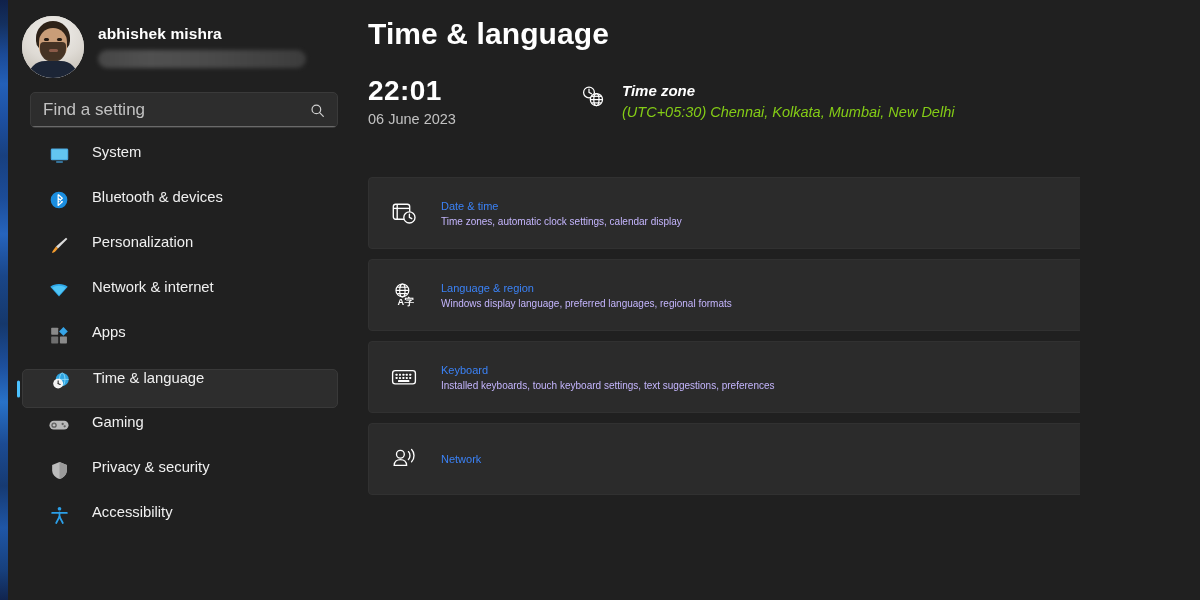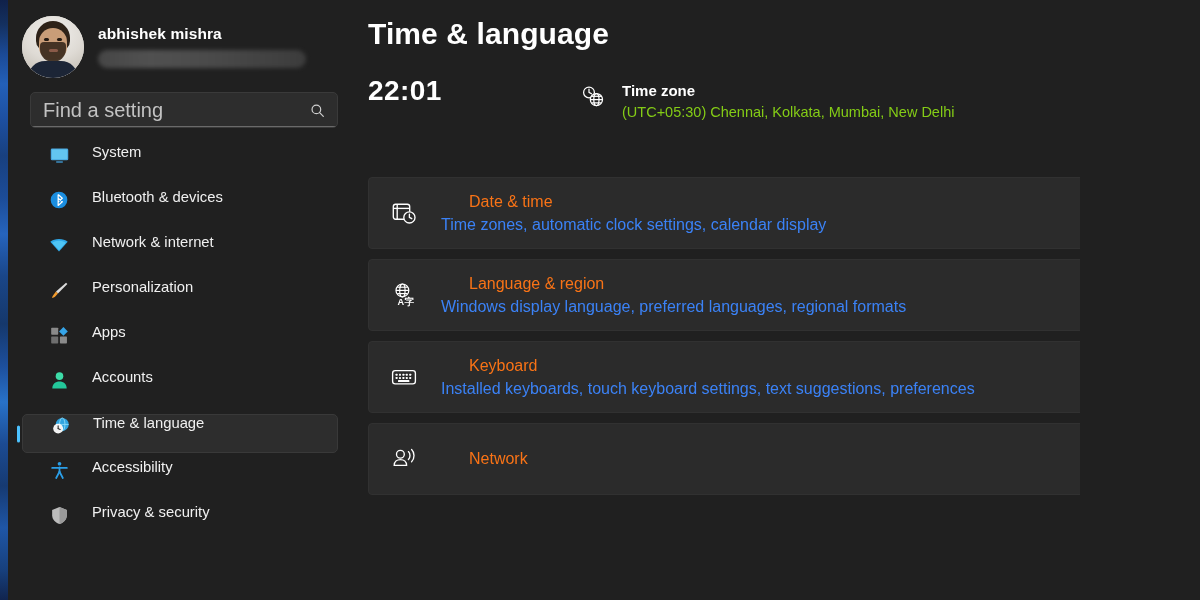--- a/index.html
+++ b/index.html
@@ -153,21 +153,21 @@
     left: 0; right: 0; bottom: 0;
     height: 1px;
     background: #6a6a6a;
   }
   .search-input {
     flex: 1;
     background: transparent;
     border: none;
     outline: none;
     color: #c8c8c8;
-    font-size: 20px;
+    font-size: 17px;
     font-family: "Liberation Sans", sans-serif;
   }
   .search-input::placeholder { color: #c2c2c2; opacity: 1; }
   .search-icon { color: #cfcfcf; display: flex; align-items: center; }
 
   .navlist { margin-top: 16px; }
 
   .nav-item {
     position: relative;
     display: flex;
@@ -264,21 +264,21 @@
     color: #ffffff;
     line-height: 1.25;
   }
   .summary-value {
     margin-top: 3px;
     font-size: 14.5px;
     color: #84cc16;
     white-space: nowrap;
   }
 
-  .summary-item.timezone { width: 470px; }
+  .summary-item.timezone { width: 470px; font-style: italic; }
   .summary-item.region { margin-left: 28px; }
 
   
   .cards { margin-top: 29px; }
 
   .card {
     display: flex;
     align-items: center;
     height: 72px;
     background: #2b2b2b;
@@ -291,29 +291,28 @@
   .card-icon {
     width: 38px; height: 38px;
     display: flex;
     align-items: center;
     justify-content: center;
     flex-shrink: 0;
     color: #ffffff;
   }
   .card-text { flex: 1; margin-left: 18px; }
   .card-title {
-    font-size: 16px;
-    color: #f97316;
+    font-size: 11px;
+    color: #3b82f6;
     line-height: 1.3;
-    margin-left: 28px;
   }
   .card-subtitle {
     margin-top: 3px;
-    font-size: 16px;
-    color: #3b82f6;
+    font-size: 10px;
+    color: #c4b5fd;
   }
   .card-chevron {
     color: #d8d8d8;
     display: flex;
     align-items: center;
     flex-shrink: 0;
   }
 </style>
 </head>
 <body>
@@ -371,110 +370,115 @@
           <svg width="20" height="20" viewBox="0 0 24 24">
             <circle cx="12" cy="12" r="10" fill="#1b8ee0"></circle>
             <path d="M11 5.5 L16 9.8 L11 14 L11 5.5 M11 10 L16 14.2 L11 18.5 L11 10" fill="none" stroke="#ffffff" stroke-width="1.5" stroke-linejoin="round"></path>
           </svg>
         </span>
         <span class="nav-label">Bluetooth &amp; devices</span>
       </div>
 
       <div class="nav-item">
         <span class="nav-icon">
+          <svg width="21" height="21" viewBox="0 0 24 24">
+            <path d="M19.5 3.2 L21 4.7 L10.2 15.4 L8 13.2 Z" fill="#dcdcdc"></path>
+            <path d="M8 13.2 L10.2 15.4 L7.4 18.6 C6.2 19.9, 4.6 20.4, 3.4 20.6 C3.7 19.4, 4.2 17.8, 5.4 16.5 Z" fill="#f29b2e"></path>
+          </svg>
+        </span>
+        <span class="nav-label">Personalization</span>
+      </div>
+
+      <div class="nav-item">
+        <span class="nav-icon">
           <svg width="22" height="22" viewBox="0 0 24 24">
             <path d="M2.5 8.5 C7 4.4, 17 4.4, 21.5 8.5 L12 19 Z" fill="#2fa8e8"></path>
             <path d="M4.5 9.6 C8 6.6, 16 6.6, 19.5 9.6 L12 17.8 Z" fill="#4fc5f5"></path>
           </svg>
         </span>
         <span class="nav-label">Network &amp; internet</span>
-      </div>
-
-      <div class="nav-item">
-        <span class="nav-icon">
-          <svg width="21" height="21" viewBox="0 0 24 24">
-            <path d="M19.5 3.2 L21 4.7 L10.2 15.4 L8 13.2 Z" fill="#dcdcdc"></path>
-            <path d="M8 13.2 L10.2 15.4 L7.4 18.6 C6.2 19.9, 4.6 20.4, 3.4 20.6 C3.7 19.4, 4.2 17.8, 5.4 16.5 Z" fill="#f29b2e"></path>
-          </svg>
-        </span>
-        <span class="nav-label">Personalization</span>
       </div>
 
       <div class="nav-item">
         <span class="nav-icon">
           <svg width="21" height="21" viewBox="0 0 24 24">
             <rect x="2.5" y="3" width="8" height="8" rx=".8" fill="#8a8a8a"></rect>
             <rect x="2.5" y="13" width="8" height="8" rx=".8" fill="#6e6e6e"></rect>
             <rect x="12.5" y="13" width="8" height="8" rx=".8" fill="#8a8a8a"></rect>
             <path d="M16.5 2.3 L21.5 7.3 L16.5 12.3 L11.5 7.3 Z" fill="#35a4e8"></path>
           </svg>
         </span>
         <span class="nav-label">Apps</span>
       </div>
 
-      <div class="nav-item">
-        <span class="nav-icon">
-          <svg width="21" height="21" viewBox="0 0 24 24">
-            <circle cx="12" cy="7" r="4.3" fill="#3ddca8"></circle>
-            <path d="M3.8 21 C3.8 16.3, 7.4 13.2, 12 13.2 C16.6 13.2, 20.2 16.3, 20.2 21 Z" fill="#23c79a"></path>
-          </svg>
-        </span>
-        <span class="nav-label">Accounts</span>
-      </div>
 
       <div class="nav-item selected">
         <span class="nav-icon">
           <svg width="21" height="21" viewBox="0 0 24 24">
             <circle cx="14" cy="9.6" r="7.4" fill="#2fa4e0"></circle>
             <ellipse cx="14" cy="9.6" rx="3.1" ry="7.4" fill="none" stroke="#8fdcf8" stroke-width="1"></ellipse>
             <line x1="6.7" y1="9.6" x2="21.3" y2="9.6" stroke="#8fdcf8" stroke-width="1"></line>
             <circle cx="9.3" cy="14.4" r="5.6" fill="#ffffff"></circle>
             <circle cx="9.3" cy="14.4" r="4.7" fill="#f2f2f2"></circle>
             <line x1="9.3" y1="14.4" x2="9.3" y2="11.3" stroke="#222" stroke-width="1.2" stroke-linecap="round"></line>
             <line x1="9.3" y1="14.4" x2="11.6" y2="15.5" stroke="#222" stroke-width="1.2" stroke-linecap="round"></line>
           </svg>
         </span>
         <span class="nav-label">Time &amp; language</span>
       </div>
 
+      <div class="nav-item">
+        <span class="nav-icon">
+          <svg width="22" height="22" viewBox="0 0 24 24">
+            <rect x="1.6" y="7.4" width="20.8" height="9.6" rx="4.8" fill="#b9b9b9"></rect>
+            <circle cx="6.6" cy="12.2" r="2.9" fill="#5f5f5f"></circle>
+            <line x1="5.1" y1="12.2" x2="8.1" y2="12.2" stroke="#d8d8d8" stroke-width="1.1"></line>
+            <line x1="6.6" y1="10.7" x2="6.6" y2="13.7" stroke="#d8d8d8" stroke-width="1.1"></line>
+            <circle cx="16" cy="10.9" r="1.25" fill="#5f5f5f"></circle>
+            <circle cx="18.2" cy="13.4" r="1.25" fill="#5f5f5f"></circle>
+          </svg>
+        </span>
+        <span class="nav-label">Gaming</span>
+      </div>
+
+      <div class="nav-item">
+        <span class="nav-icon">
+          <svg width="21" height="21" viewBox="0 0 24 24">
+            <path d="M12 2.3 L20.4 5.6 L20.4 11.8 C20.4 16.6, 16.7 20.4, 12 21.7 C7.3 20.4, 3.6 16.6, 3.6 11.8 L3.6 5.6 Z" fill="#bcbcbc"></path>
+            <path d="M12 2.3 L20.4 5.6 L20.4 11.8 C20.4 16.6, 16.7 20.4, 12 21.7 Z" fill="#9a9a9a"></path>
+          </svg>
+        </span>
+        <span class="nav-label">Privacy &amp; security</span>
+      </div>
 
       <div class="nav-item">
         <span class="nav-icon">
           <svg width="21" height="21" viewBox="0 0 24 24" stroke="#2b9fe8" fill="none" stroke-width="2" stroke-linecap="round">
             <circle cx="12" cy="4.3" r="2.1" fill="#2b9fe8" stroke="none"></circle>
             <line x1="3.6" y1="9" x2="20.4" y2="9"></line>
             <line x1="12" y1="8.4" x2="12" y2="14"></line>
             <line x1="12" y1="13.4" x2="8.2" y2="20.6"></line>
             <line x1="12" y1="13.4" x2="15.8" y2="20.6"></line>
           </svg>
         </span>
         <span class="nav-label">Accessibility</span>
       </div>
 
-      <div class="nav-item">
-        <span class="nav-icon">
-          <svg width="21" height="21" viewBox="0 0 24 24">
-            <path d="M12 2.3 L20.4 5.6 L20.4 11.8 C20.4 16.6, 16.7 20.4, 12 21.7 C7.3 20.4, 3.6 16.6, 3.6 11.8 L3.6 5.6 Z" fill="#bcbcbc"></path>
-            <path d="M12 2.3 L20.4 5.6 L20.4 11.8 C20.4 16.6, 16.7 20.4, 12 21.7 Z" fill="#9a9a9a"></path>
-          </svg>
-        </span>
-        <span class="nav-label">Privacy &amp; security</span>
-      </div>
-
     </div>
   </div>
 
   <div class="content">
 
     <div class="page-title">Time &amp; language</div>
 
     <div class="summary-row">
 
       <div class="clock-block">
         <div class="clock-time">22:01</div>
+        <div class="clock-date">06 June 2023</div>
       </div>
 
       <div class="summary-item timezone">
         <span class="summary-icon">
           <svg width="26" height="26" viewBox="0 0 26 26" fill="none" stroke="currentColor" stroke-width="1.25">
             <circle cx="9" cy="8.4" r="5.4"></circle>
             <polyline points="9,5 9,8.4 11.5,9.8" stroke-linecap="round" stroke-linejoin="round"></polyline>
             <circle cx="16.4" cy="15.6" r="6.1" fill="#202020"></circle>
             <ellipse cx="16.4" cy="15.6" rx="2.6" ry="6.1"></ellipse>
             <line x1="10.3" y1="15.6" x2="22.5" y2="15.6"></line>

